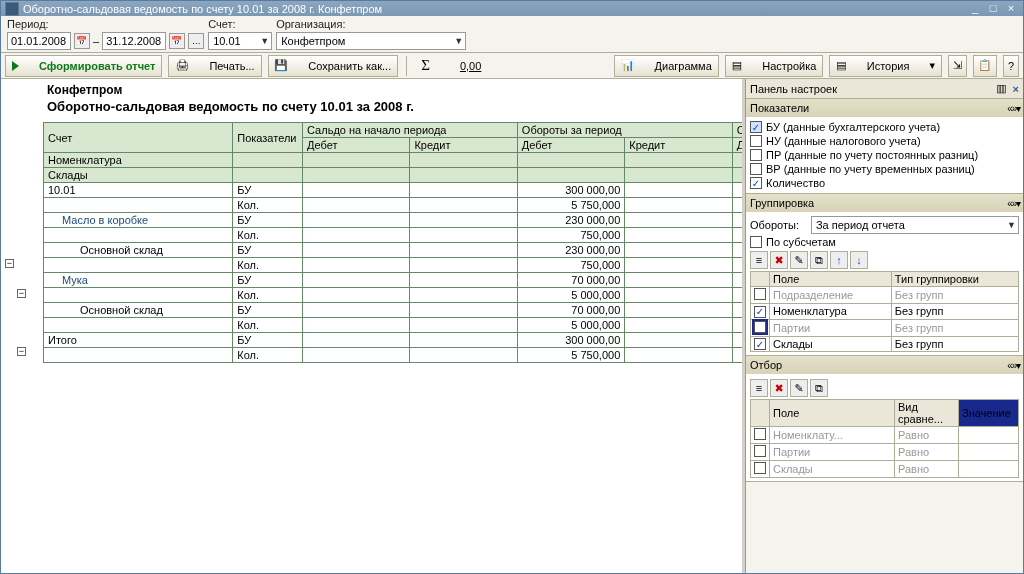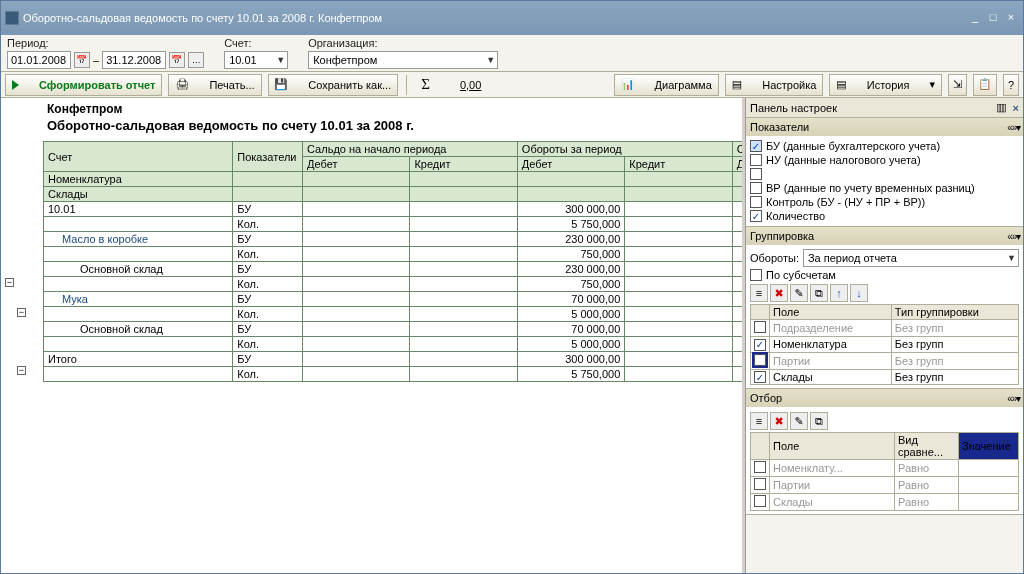--- a/index.html
+++ b/index.html
@@ -1,23 +1,23 @@
 <!DOCTYPE html>
 <html><head>
 <meta charset="utf-8">
 <style>
   * { box-sizing: border-box; margin: 0; padding: 0; font-family: Tahoma, Arial, sans-serif; font-size: 11px; }
   body { background: #d4d0c8; overflow: hidden; width: 1024px; height: 574px; }
   .window { width: 1024px; height: 574px; border: 1px solid #5a7aa0; display: flex; flex-direction: column; }
-  .titlebar { background: linear-gradient(#8ba6c0,#7a97b3); color: #fff; height: 34px; display: flex; align-items: center; padding: 0 4px; }
+  .titlebar { background: linear-gradient(#8ba6c0,#7a97b3); color: #fff; height: 15px; display: flex; align-items: center; padding: 0 4px; }
   .titlebar .icon { width: 14px; height: 14px; background: #395a7a; margin-right: 4px; border:1px solid #fff3; }
   .titlebar .title { flex: 1; font-size: 11px; }
   .titlebar .winbtns { display:flex; gap:2px; }
   .titlebar .winbtns span { width:16px; height:14px; color:#fff; text-align:center; line-height:12px; cursor:pointer; }
-  .params { background: #f5f3ed; border-bottom:1px solid #b0ad98; padding:2px 6px; display:flex; gap:20px; align-items:flex-start;}
+  .params { background: #f5f3ed; border-bottom:1px solid #b0ad98; padding:2px 6px; display:flex; gap:4px; align-items:flex-start;}
   .pcol label { display:block; font-size:11px; color:#222; margin-bottom:2px;}
   .daterow { display:flex; align-items:center; gap:3px;}
   .tfield { border:1px solid #999; background:#fff; height:18px; padding:0 3px; font-size:11px; }
   .icobtn { width:16px; height:16px; border:1px solid #999; background:#eee; display:inline-flex; justify-content:center; align-items:center; font-size:9px; cursor:pointer;}
   .select { height:18px; border:1px solid #999; background:#fff; display:flex; align-items:center; justify-content:space-between; padding:0 2px 0 4px; }
   .select .drop { font-size:9px; color:#333; }
   .toolbar { background:#f5f3ed; border-bottom:1px solid #b0ad98; height:26px; display:flex; align-items:center; padding:0 4px; gap:6px;}
   .tbtn { height:22px; border:1px solid #b0ad98; background:linear-gradient(#fff,#e6e2d0); padding:0 6px; display:flex; align-items:center; gap:20px; cursor:pointer; color:#000; }
   .tbtn.green span.lbl{ color:#0a7a1a; font-weight:bold;}
   .tbtn.green .tri { width:0;height:0;border-top:5px solid transparent;border-bottom:5px solid transparent;border-left:7px solid #0a7a1a;}
@@ -322,43 +322,40 @@
           <div class="chkrow">
               <span class="chkbox" style="background:#cfe3ff">✓</span>
               <span>БУ (данные бухгалтерского учета)</span>
             </div>
           <div class="chkrow">
               <span class="chkbox"></span>
               <span>НУ (данные налогового учета)</span>
             </div>
           <div class="chkrow">
               <span class="chkbox"></span>
+              <span>ПР (данные по учету постоянных разниц)</span>
             </div>
           <div class="chkrow">
               <span class="chkbox"></span>
               <span>ВР (данные по учету временных разниц)</span>
-            </div>
-          <div class="chkrow">
-              <span class="chkbox"></span>
-              <span>Контроль (БУ - (НУ + ПР + ВР))</span>
             </div>
           <div class="chkrow">
               <span class="chkbox">✓</span>
               <span>Количество</span>
             </div>
         </div>
       </div>
 
       <div class="section">
         <div class="sec-title">
             <span>Группировка</span>
             <span class="chev">« » ▾</span>
           </div>
         <div class="sec-body">
-          <div class="chkrow" style="gap:4px;">
+          <div class="chkrow" style="gap:12px;">
             <span>Обороты:</span>
             <div class="select" style="flex:1">
                 <span>За период отчета</span>
                 <span class="drop">▼</span>
               </div>
           </div>
           <div class="chkrow">
               <span class="chkbox"></span>
               <span>По субсчетам</span>
             </div>

